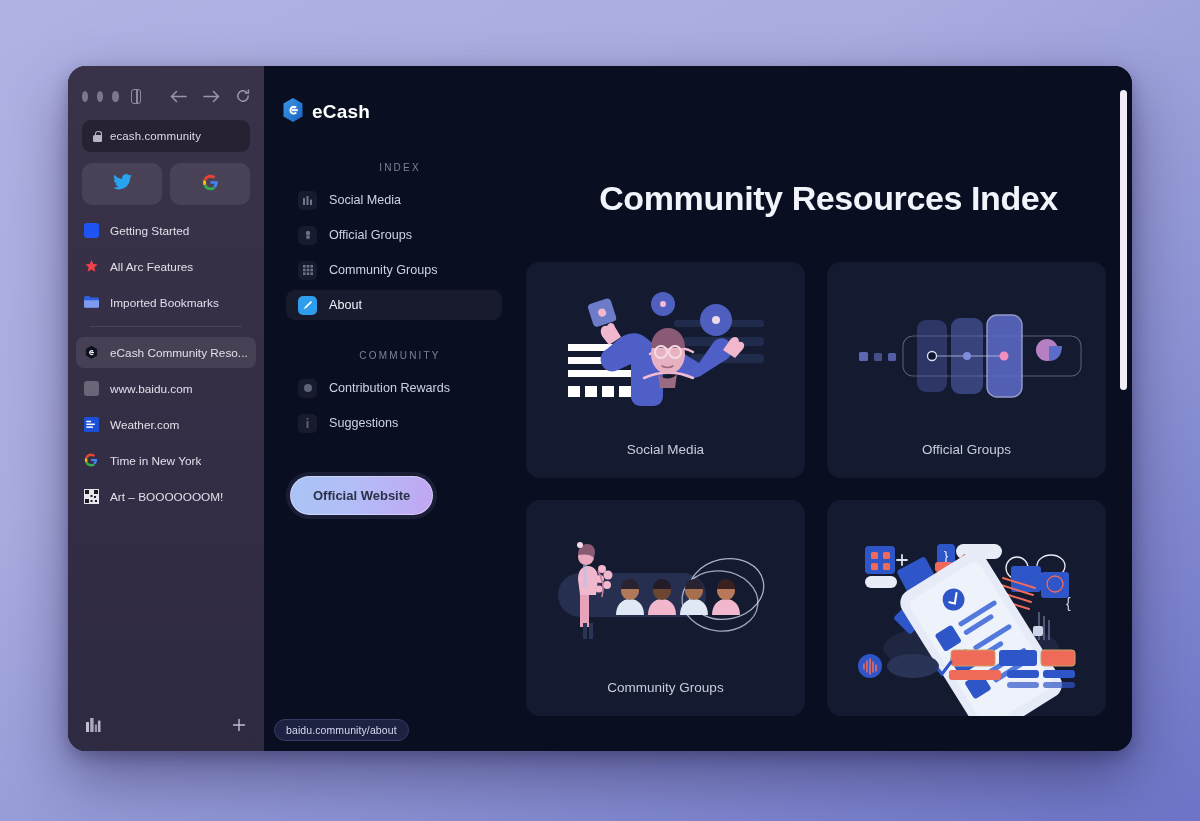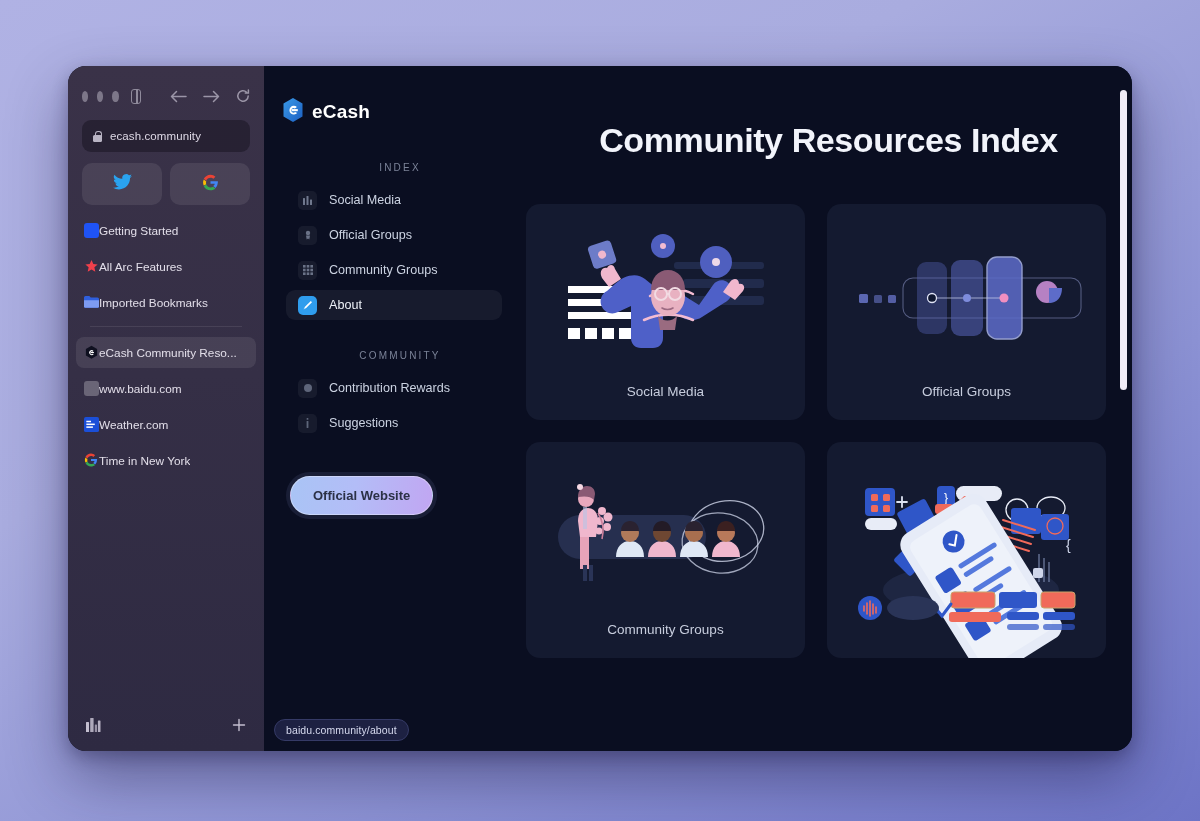--- a/index.html
+++ b/index.html
@@ -66,21 +66,21 @@
 
   .quick-row { display:flex; gap: 8px; margin-top: 11px; }
   .quick {
     flex:1; height: 42px; border-radius: 10px;
     background: rgba(255,255,255,.085);
     display:flex; align-items:center; justify-content:center;
   }
 
   .sb-list { padding: 10px 8px 0 8px; }
   .sb-item {
-    display:flex; align-items:center; 
+    display:flex; align-items:center; gap: 11px;
     height: 31px; padding: 0 8px; border-radius: 8px;
     margin-bottom: 5px;
   }
   .sb-item.active { background: rgba(255,255,255,.085); }
   .sb-item .label {
     font-size: 11.8px; color: #e2dee9; white-space: nowrap;
     overflow: hidden; text-overflow: ellipsis;
   }
   .sb-item .label.dim { color: #a39eb0; }
   .fav { width: 15px; height: 15px; flex: 0 0 15px; border-radius: 3px; position: relative; }
@@ -138,21 +138,21 @@
     position:absolute; left: 10px; bottom: 10px;
     padding: 4px 11px; border-radius: 11px;
     background: #1d2142; border: 1px solid #353a66;
     font-size: 10.5px; color: #d5d9ee; letter-spacing:.1px;
   }
 
   
   .main { position:absolute; left: 262px; right: 26px; top: 0; bottom: 0; }
   .page-title {
     font-size: 34px; font-weight: 700; color: #f2f4fb;
-    letter-spacing: -.4px; margin-top: 55px; margin-left: 25px;
+    letter-spacing: -.4px; margin-top: 113px; margin-left: 25px;
   }
   .cards { margin-top: 44px; display: grid; grid-template-columns: 1fr 1fr; gap: 22px; }
   .card {
     background: #141a30; border-radius: 14px; height: 216px;
     display:flex; flex-direction: column; align-items:center;
     padding-top: 12px; overflow:hidden; position:relative;
   }
   .card .art { flex:1; width:100%; display:flex; align-items:center; justify-content:center; }
   .card .cap { font-size: 13.5px; color: #c7cddd; padding-bottom: 21px; }
 
@@ -278,20 +278,37 @@
       <div class="sb-item">
         <span class="fav" style="background:none;">
           <svg width="14" height="14" viewBox="0 0 48 48">
               <path fill="#4285F4" d="M45 24.3c0-1.6-.1-2.7-.4-3.9H24v7.1h12c-.2 1.9-1.5 4.7-4.4 6.6l6.7 5.2c3.9-3.6 6.2-9 6.2-15z"></path>
               <path fill="#34A853" d="M24 46c5.7 0 10.5-1.9 14-5.1l-6.7-5.2c-1.8 1.2-4.2 2.1-7.3 2.1-5.6 0-10.3-3.7-12-8.8l-6.9 5.3C8.6 41.3 15.7 46 24 46z"></path>
               <path fill="#FBBC05" d="M12 29c-.4-1.3-.7-2.6-.7-4s.3-2.7.7-4l-7-5.4C3.7 18.4 3 21.1 3 24s.7 5.6 2 8.4l7-3.4z"></path>
               <path fill="#EA4335" d="M24 10.6c3.9 0 6.6 1.7 8.1 3.1l5.9-5.8C34.4 4.5 29.7 2 24 2 15.7 2 8.6 6.7 5 13.6l7 5.4c1.7-5.1 6.4-8.4 12-8.4z"></path>
             </svg>
         </span>
         <span class="label">Time in New York</span>
+      </div>
+      <div class="sb-item">
+        <span class="fav" style="background:#ddd8e4;">
+          <svg width="15" height="15" viewBox="0 0 15 15">
+              <rect width="15" height="15" fill="#e9e5ef"></rect>
+              <g fill="#1a1a1a">
+                <rect x="1" y="1" width="4" height="4"></rect>
+                <rect x="10" y="1" width="4" height="4"></rect>
+                <rect x="1" y="10" width="4" height="4"></rect>
+                <rect x="6.5" y="6" width="2" height="2"></rect>
+                <rect x="10" y="7" width="2" height="2"></rect>
+                <rect x="6.5" y="11" width="2" height="2"></rect>
+                <rect x="11" y="11" width="2" height="2"></rect>
+              </g>
+            </svg>
+        </span>
+        <span class="label">Art – BOOOOOOOM!</span>
       </div>
     </div>
 
     <div class="sb-bottom">
       <span>
         <svg width="15" height="14" viewBox="0 0 15 14" fill="#c4bfd0">
             <rect x="0" y="4" width="3" height="10" rx=".6"></rect>
             <rect x="4.2" y="0" width="3.4" height="14" rx=".6" opacity=".85"></rect>
             <rect x="8.8" y="6.5" width="2.2" height="7.5" rx=".6" opacity=".7"></rect>
             <rect x="11.9" y="2.5" width="2.6" height="11.5" rx=".6" opacity=".9"></rect>

